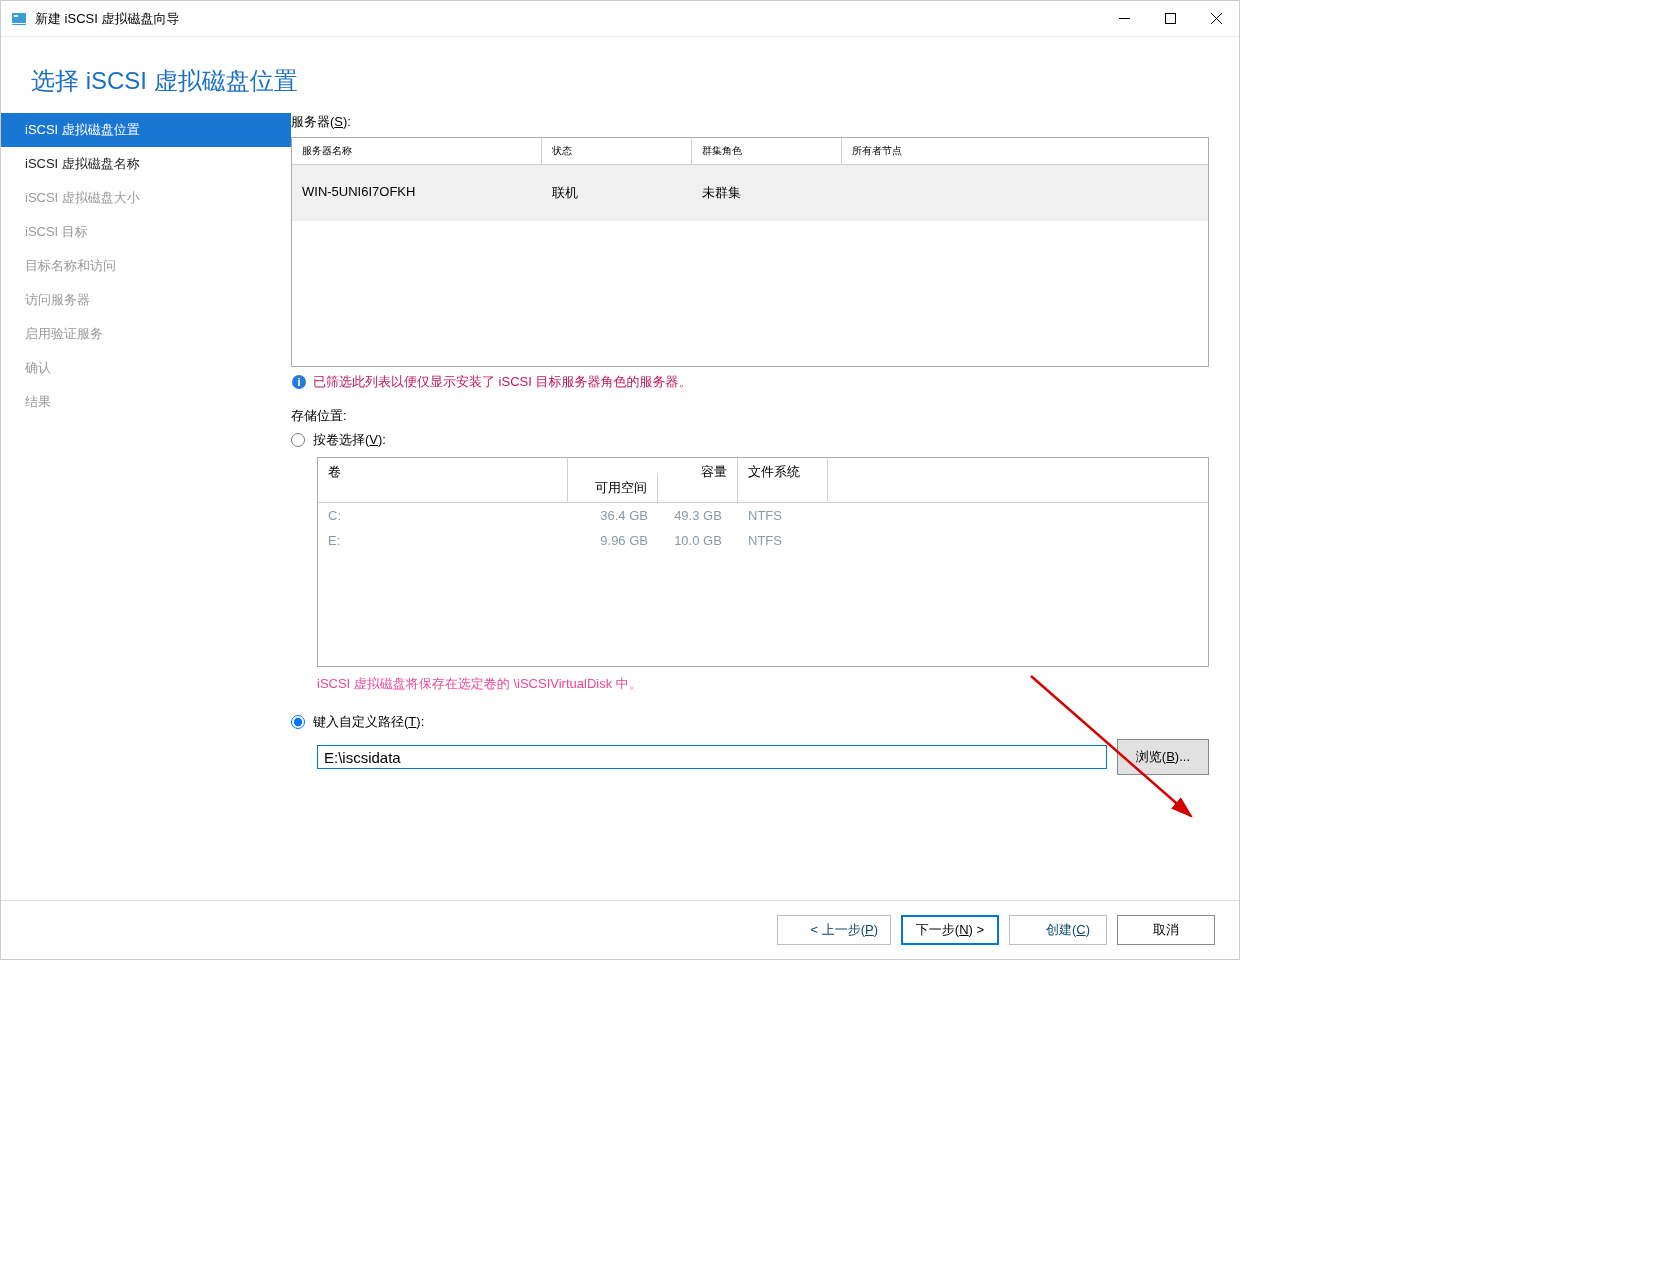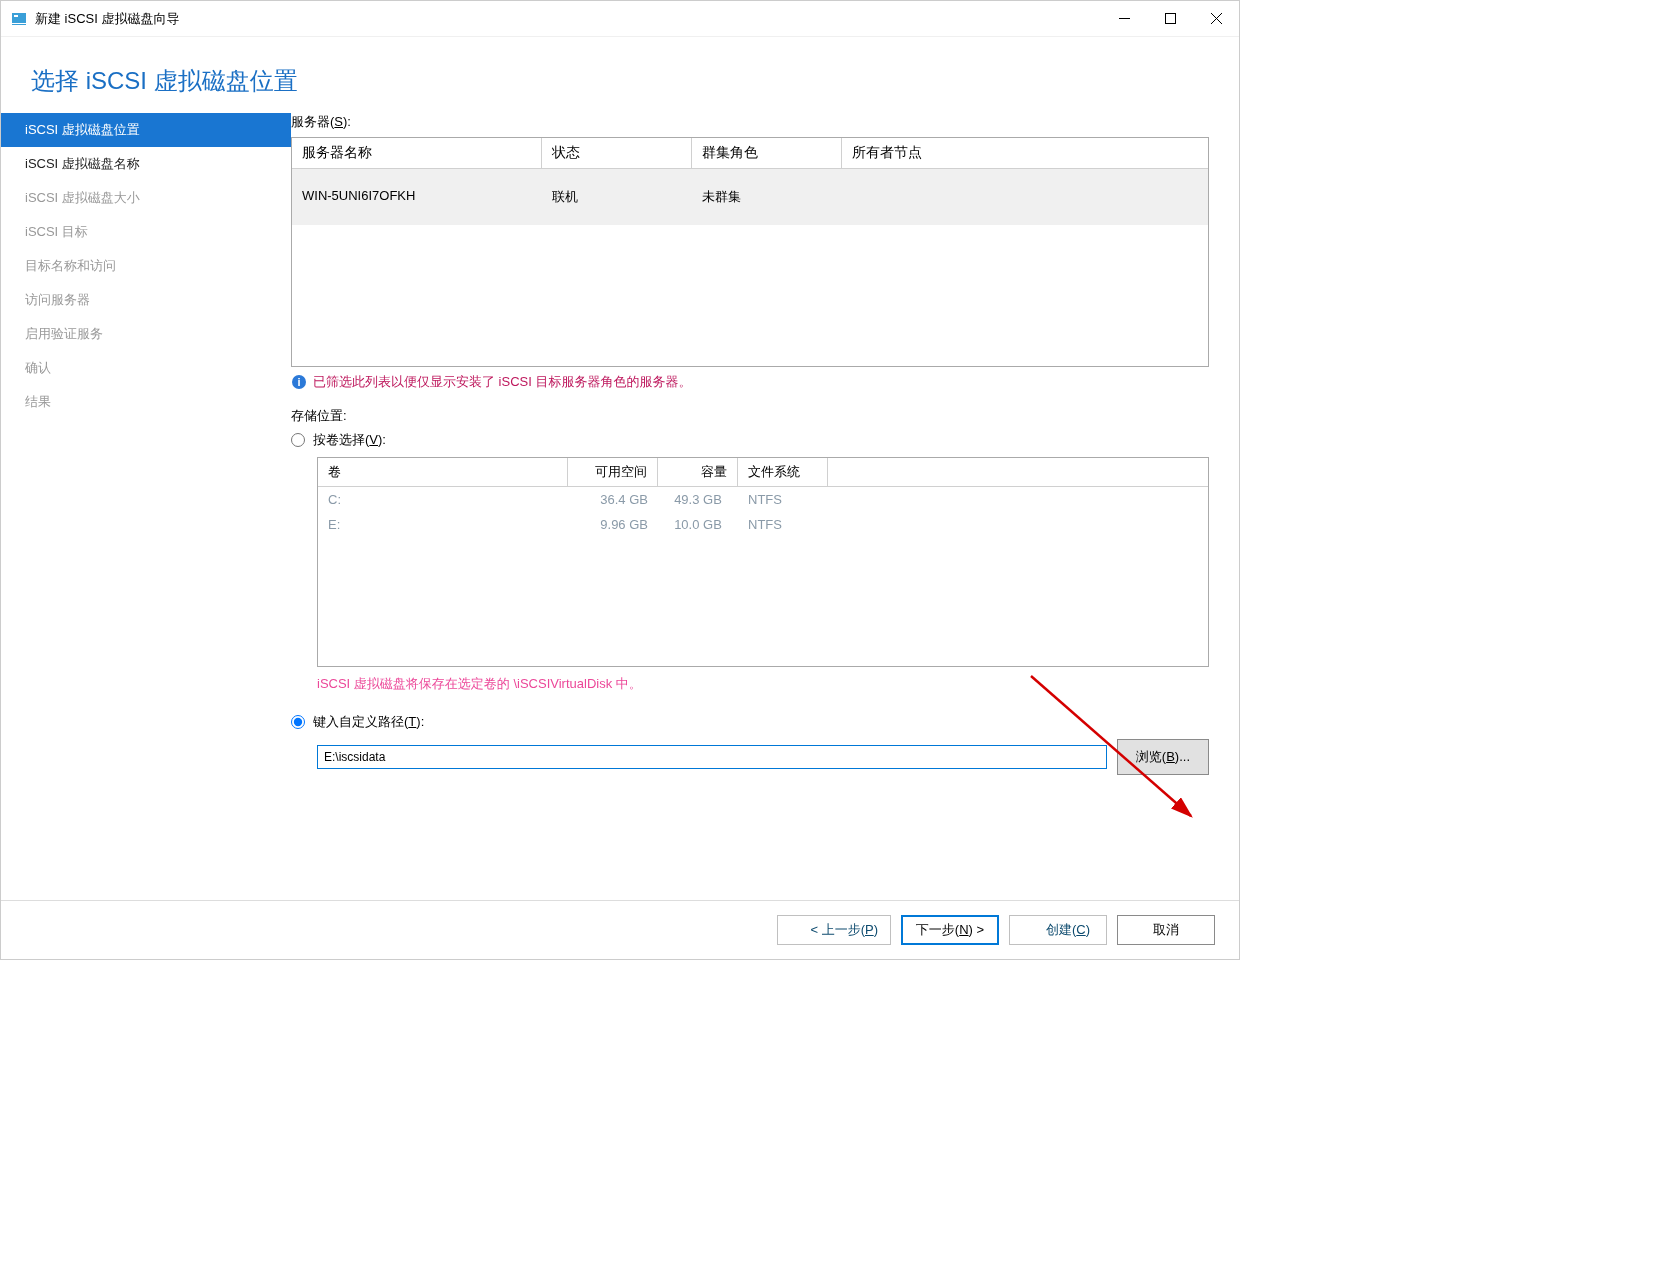--- a/index.html
+++ b/index.html
@@ -25,48 +25,48 @@
 .nav-item.active { background: #1976d2; color: #fff; }
 .nav-item.enabled { color: #222; }
 
 .main-content { flex: 1; padding: 0 30px 0 0; display: flex; flex-direction: column; overflow: auto; }
 
 .section-label { font-size: 13px; color: #000; margin-bottom: 6px; }
 .section-label u { text-decoration: underline; }
 
 .server-table { border: 1px solid #aaa; height: 230px; margin-bottom: 6px; background: #fff; }
 .server-table-header { display: flex; border-bottom: 1px solid #d0d0d0; }
-.server-table-header > div { padding: 6px 10px; border-right: 1px solid #d0d0d0; font-size: 14px; }
+.server-table-header > div { padding: 6px 10px; border-right: 1px solid #d0d0d0; font-size: 10px; }
 .server-th-1 { width: 250px; } .server-th-2 { width: 150px; } .server-th-3 { width: 150px; } .server-th-4 { flex: 1; border-right: none !important; }
 .server-row { display: flex; }
 .server-row.selected { background: #f0f0f0; }
 .server-row > div { padding: 19px 10px; font-size: 13px; }
 .sr-1 { width: 250px; } .sr-2 { width: 150px; } .sr-3 { width: 150px; } .sr-4 { flex: 1; }
 
 .info-row { display: flex; align-items: center; margin-bottom: 16px; }
 .info-icon { width: 16px; height: 16px; margin-right: 6px; }
 .info-icon svg { width: 16px; height: 16px; }
 .info-text { font-size: 13px; color: #be185d; }
 
 .radio-row { display: flex; align-items: center; margin-bottom: 8px; }
 .radio-row input[type="radio"] { margin-right: 8px; width: 14px; height: 14px; }
 .radio-label { font-size: 13px; }
 
 .volume-table { border: 1px solid #aaa; margin-left: 26px; height: 210px; background: #fff; margin-bottom: 8px; }
 .volume-header { display: flex; border-bottom: 1px solid #d0d0d0; }
 .volume-header > div { padding: 5px 10px; border-right: 1px solid #d0d0d0; font-size: 13px; }
-.vh-1 { width: 250px; } .vh-2 { width: 90px; text-align: right; } .vh-3 { width: 80px; text-align: right; } .vh-4 { width: 90px; } .vh-5 { flex: 1; border-right: none !important; }
+.vh-1 { width: 250px; } .vh-2 { width: 90px; text-align: right; margin-top: 16px; } .vh-3 { width: 80px; text-align: right; } .vh-4 { width: 90px; } .vh-5 { flex: 1; border-right: none !important; }
 .volume-row { display: flex; color: #8a9aa8; }
 .volume-row > div { padding: 5px 10px; font-size: 13px; }
 .vr-1 { width: 250px; } .vr-2 { width: 90px; text-align: right; } .vr-3 { width: 80px; text-align: center; } .vr-4 { width: 90px; }
 
 .disabled-note { margin-left: 26px; font-size: 13px; color: #ec4899; margin-bottom: 20px; }
 
 .path-row { display: flex; align-items: center; margin-left: 26px; gap: 10px; }
-.path-input { flex: 1; border: 1px solid #7a7a7a; padding: 3px 6px; font-size: 12px; height: 24px; outline: 1px solid #0078d7; outline-offset: -1px; }
+.path-input { flex: 1; border: 1px solid #7a7a7a; padding: 3px 6px; font-size: 15px; height: 24px; outline: 1px solid #0078d7; outline-offset: -1px; }
 .browse-btn { padding: 3px 18px; background: #e1e1e1; border: 1px solid #8a8a8a; font-size: 13px; cursor: pointer; height: 36px; }
 
 .footer { border-top: 1px solid #ddd; padding: 14px 24px; display: flex; justify-content: flex-end; gap: 10px; background: #fff; }
 .wiz-btn { min-width: 98px; padding: 5px 12px; background: #fff; border: 1px solid #8a8a8a; font-size: 13px; cursor: pointer; text-align: center; }
 .wiz-btn.default { border: 2px solid #0078d7; padding: 4px 11px; }
 .wiz-btn:disabled, .wiz-btn.disabled { color: #0c4a6e; border-color: #c0c0c0; cursor: default; padding-left: 32px; }
 
 .arrow-annotation { position: absolute; pointer-events: none; }
 </style>
 </head>

